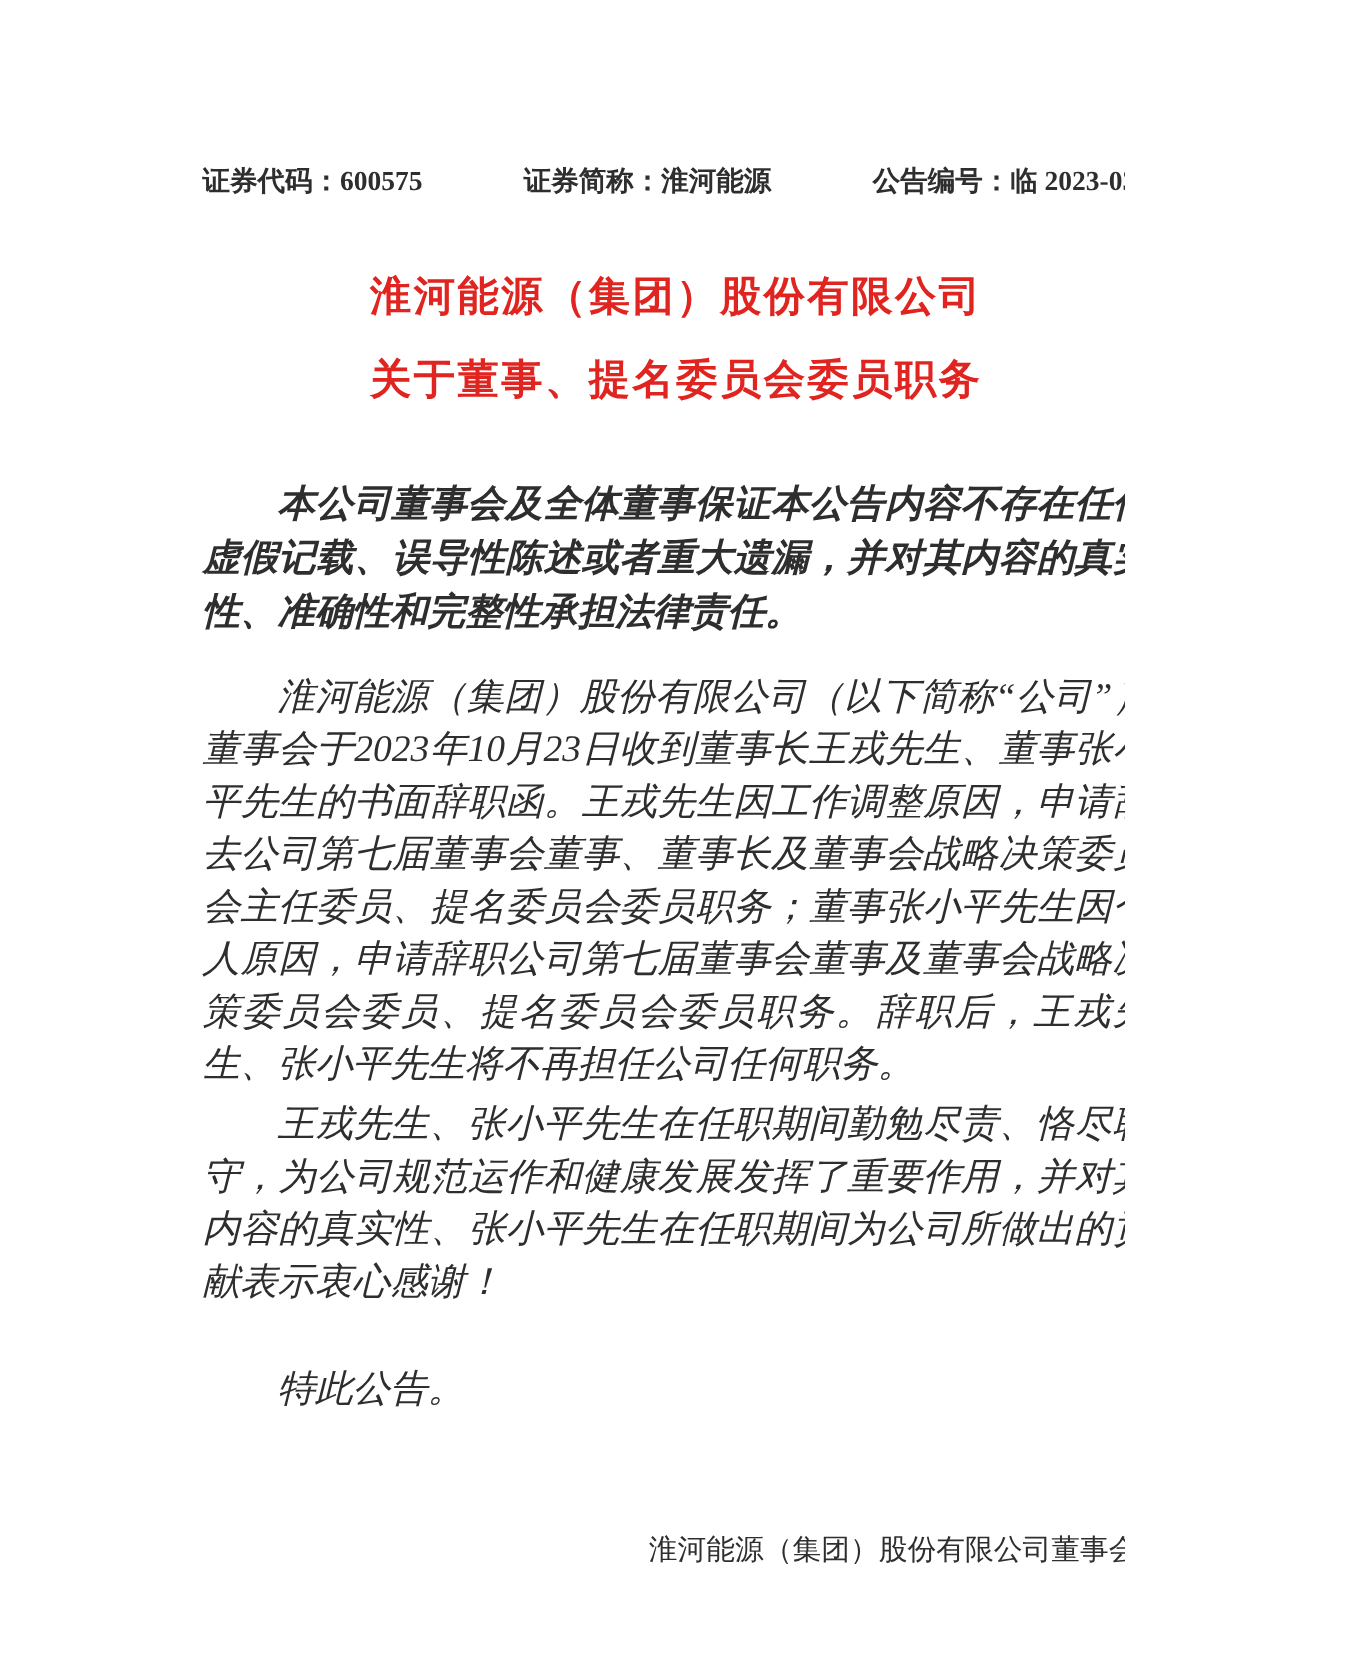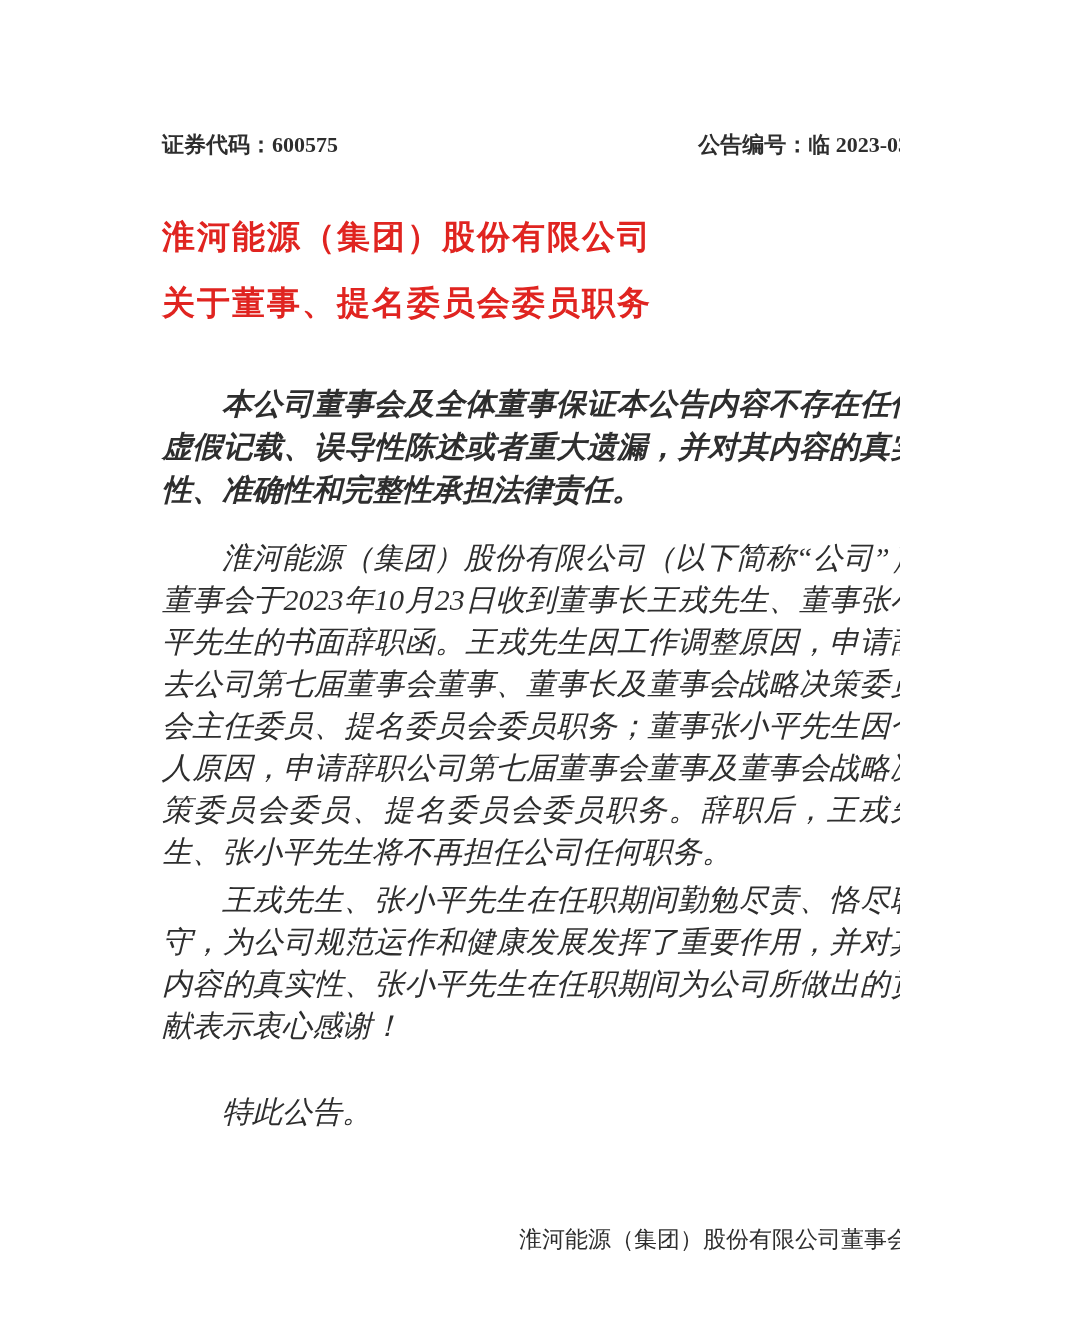--- a/index.html
+++ b/index.html
@@ -26,21 +26,21 @@
     margin-top: 130px;
     display: flex;
     justify-content: space-between;
     align-items: baseline;
     font-size: 22px;
     font-weight: bold;
     white-space: nowrap;
   }
   .doc-title {
     margin: 44px 0 0 0;
-    text-align: left;
+    text-align: center;
     color: #e02420;
     font-family: "Liberation Sans", "DejaVu Sans", sans-serif;
     font-weight: bold;
     font-size: 33px;
     line-height: 66px;
     letter-spacing: 2px;
   }
   .para {
     margin: 6px 0 0 0;
     font-size: 30px;
@@ -70,20 +70,21 @@
   }
 </style>
 </head>
 <body>
 
 <div class="page">
   <div class="content">
 
     <div class="meta-row">
       <span>证券代码：600575</span>
+      <span>证券简称：淮河能源</span>
       <span>公告编号：临 2023-037</span>
     </div>
 
     <div class="doc-title">
       <div>淮河能源（集团）股份有限公司</div>
       <div>关于董事、提名委员会委员职务</div>
     </div>
 
     <p class="para disclaimer">本公司董事会及全体董事保证本公告内容不存在任何虚假记载、误导性陈述或者重大遗漏，并对其内容的真实性、准确性和完整性承担法律责任。</p>
 

